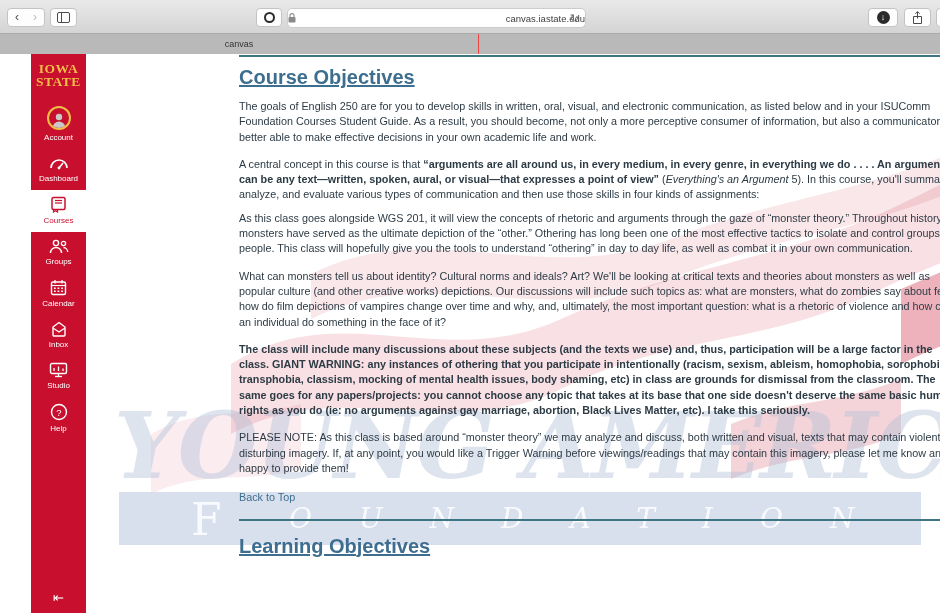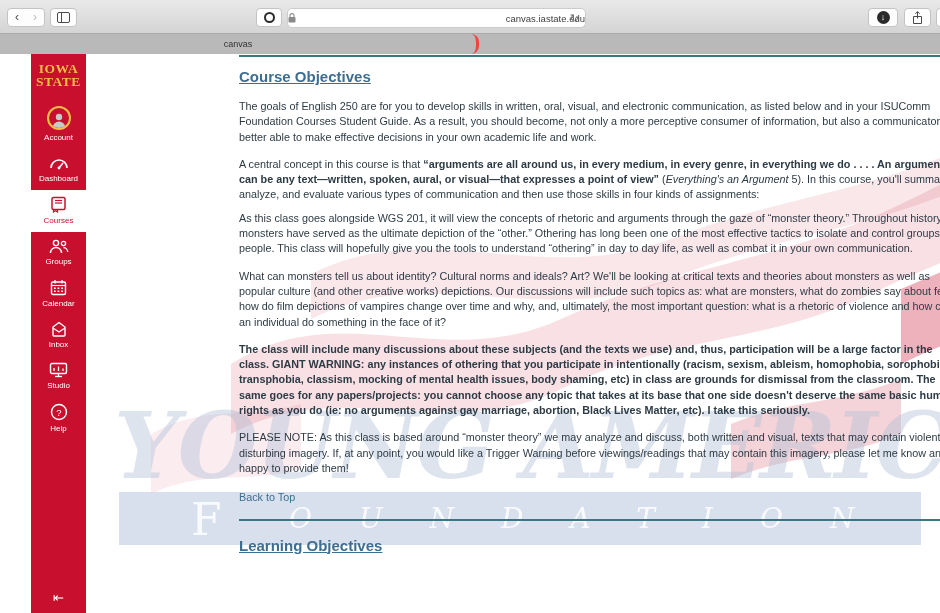--- a/index.html
+++ b/index.html
@@ -24,21 +24,21 @@
   .urlbar .refresh { position:absolute; right:6px; color:#666; font-size:11px; }
   .dlbtn { left:868px; width:30px; }
   .dlcircle { width:13px; height:13px; background:#2b2b2b; border-radius:50%; color:#fff; font-size:9px;
     display:flex; align-items:center; justify-content:center; line-height:1; }
   .sharebtn { left:904px; width:27px; }
   .sliverbtn { left:936px; width:12px; }
 
   
   .tabbar { position:absolute; left:0; top:34px; width:940px; height:20px; background:#b9b9b9; display:flex; }
   .tab { height:20px; display:flex; align-items:center; justify-content:center; font-size:9px; color:#333;
-    border-right:3px solid #ef4444;border-radius:8px; }
+    border-right:1px solid #ef4444; }
   .tab.inactive { width:479px; background:#b9b9b9; }
   .tab.active { width:461px; background:#cfcfcf; border-bottom:1px solid #8aa; }
 
   
   .page { position:absolute; left:0; top:54px; width:940px; height:559px; background:#fdba74; overflow:hidden;margin-left:31px; }
 
   
   .sidebar { position:absolute; left:0; top:0; width:55px; height:559px; background:#C8102E; color:#fff; }
   .wordmark { text-align:center; padding-top:8px; font-family:"Liberation Serif",serif; font-weight:bold;
     color:#F1BE48; font-size:13.5px; line-height:13px; letter-spacing:.5px; }
@@ -61,21 +61,21 @@
     font-family:"DejaVu Serif",serif; font-size:92px; font-weight:bold; font-style:italic;
     color:rgba(175,191,214,0.42); letter-spacing:-2px; }
   .ghost-band { position:absolute; left:33px; top:438px; width:802px; height:53px; z-index:0;
     background:rgba(206,215,232,0.8); pointer-events:none; font-family:"DejaVu Serif",serif; color:rgba(255,255,255,0.85); }
   .ghost-band .bigF { position:absolute; left:72px; top:2px; font-size:44px; }
   .ghost-band .rest { position:absolute; left:170px; top:10px; font-size:28px; letter-spacing:47px;font-style:italic; }
 
   
   .article { position:absolute; left:153px; top:0; width:726px; z-index:1; color:#2d3b45;
     font-size:10.8px; line-height:15.3px; }
-  .article h2 { font-size:15px; line-height:18px; font-weight:bold; color:#3d6e90; text-decoration:underline;
+  .article h2 { font-size:20px; line-height:18px; font-weight:bold; color:#3d6e90; text-decoration:underline;
     margin:14px 0 13px; cursor:pointer; display:inline-block; }
   .article p { margin:0 0 12px; }
   .p2 { margin-bottom:8px !important; }
   .article ol { margin:0 0 8px; padding-left:24px; }
   .article li { margin-bottom:1.5px; }
   .backtop { display:inline-block; color:#3d6e90; font-size:10.8px; margin:2px 0 0; cursor:pointer; }
   .divider { border:none; height:2px; background:#3e7583; margin:13px 0 0; }
   .next-h2 { margin-top:16px !important; margin-bottom:0 !important; }
   .bold { font-weight:bold; } .ital { font-style:italic; }
 

